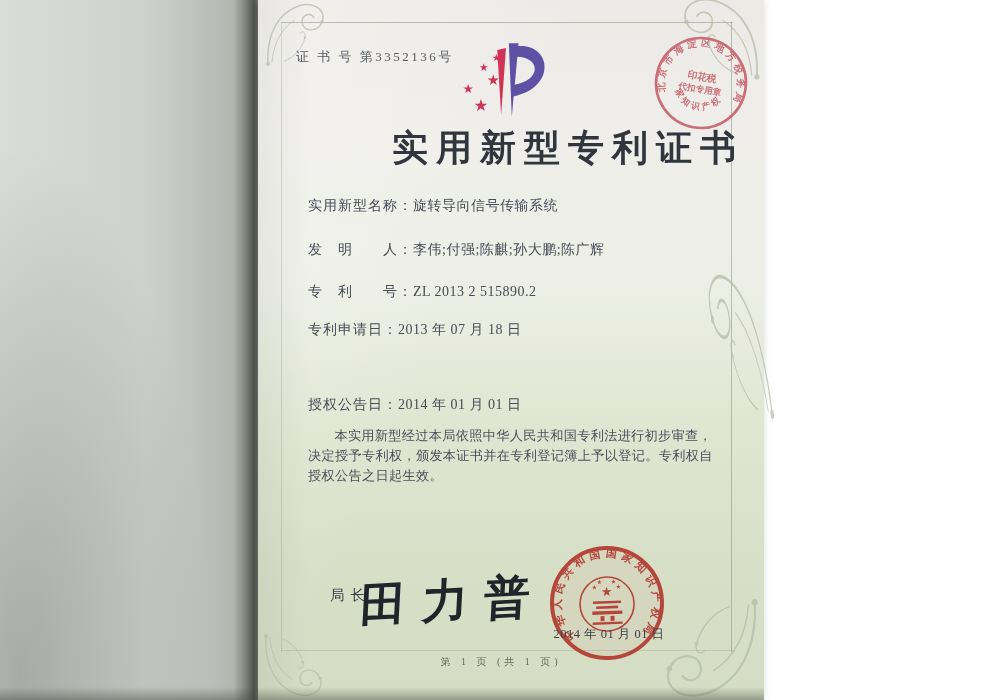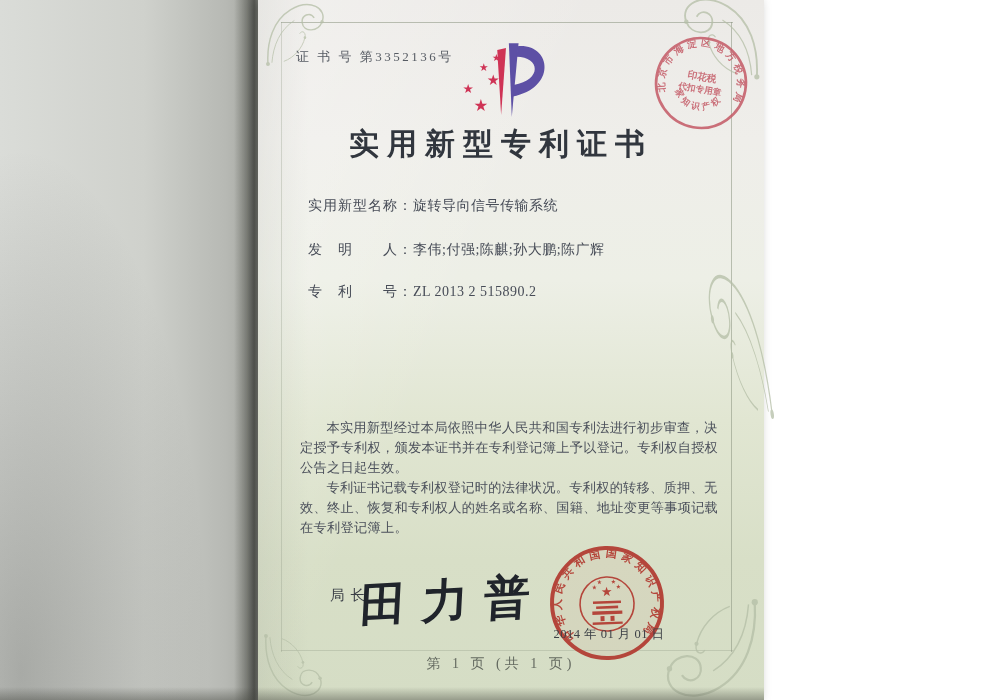--- a/index.html
+++ b/index.html
@@ -33,43 +33,43 @@
   .orn{position:absolute;color:#b4bea6;opacity:0.75;}
   .orn svg{display:block;width:100%;height:100%;}
   .orn-tl{left:6px;top:2px;width:66px;height:66px;}
   .orn-tr{left:418px;top:-4px;width:86px;height:86px;transform:scaleX(-1);}
   .orn-rm{left:452px;top:268px;width:56px;height:160px;transform:scaleX(-1) rotate(8deg);}
   .orn-br{left:398px;top:596px;width:106px;height:104px;transform:scale(-1,-1);}
   .orn-bl{left:4px;top:632px;width:66px;height:66px;transform:scaleY(-1);}
   
   .cert-no{position:absolute;left:38px;top:48px;font-size:13px;letter-spacing:2.5px;color:#565b63;}
   .logo{position:absolute;left:184px;top:36px;width:126px;height:92px;}
-  .title{position:absolute;left:0;top:124px;width:486px;text-align:center;
-         font-size:30px;font-weight:bold;letter-spacing:8px;color:#31363e;}
+  .title{position:absolute;left:0;top:124px;width:486px;text-align:right;
+         font-size:36px;font-weight:bold;letter-spacing:8px;color:#31363e;}
   
   .field-row{position:absolute;left:50px;width:430px;font-size:14px;color:#474c57;}
   .flabel{letter-spacing:1px;}
   .fvalue{letter-spacing:0.5px;}
   .fr0{top:197px}.fr1{top:241px}.fr2{top:283px}.fr3{top:321px}.fr4{top:359px}.fr5{top:396px}
   
   .body-text{position:absolute;left:42px;top:418px;width:424px;}
-  .body-text p{margin:0;text-indent:2em;font-size:13.2px;line-height:20px;color:#4b505b;letter-spacing:0.3px;}
+  .body-text p{margin:8px;text-indent:2em;font-size:13.2px;line-height:20px;color:#4b505b;letter-spacing:0.3px;}
   
   .commissioner-label{position:absolute;left:72px;top:586px;font-size:14.5px;letter-spacing:6px;color:#3c4048;}
   .signature{position:absolute;left:102px;top:570px;font-size:46px;font-weight:bold;letter-spacing:16px;
              color:#20242b;font-family:"DejaVu Sans","Liberation Sans",sans-serif;
              transform:rotate(-3deg) skewX(-6deg);}
   
   .tax-seal{position:absolute;left:394px;top:34px;width:98px;height:98px;opacity:0.85;transform:rotate(10deg);}
   .gov-seal{position:absolute;left:290px;top:544px;width:118px;height:118px;opacity:0.92;transform:rotate(-2deg);}
   .gov-date{position:absolute;left:286px;top:626px;width:130px;text-align:center;z-index:4;
             font-size:12.5px;color:#3c4046;letter-spacing:0.5px;}
   
   .footer{position:absolute;left:0;top:655px;width:486px;text-align:center;
-          font-size:14px;letter-spacing:4px;color:#646a60;}
+          font-size:10px;letter-spacing:4px;color:#646a60;}
   .hidden-defs{position:absolute;width:0;height:0;overflow:hidden;}
 </style>
 </head>
 <body>
 
 <svg class="hidden-defs" aria-hidden="true">
   <symbol id="flourish" viewBox="0 0 100 100">
     <path d="M6,94 C4,60 14,28 40,12 C70,-6 96,10 88,30 C82,46 60,46 58,32 C56,20 70,14 76,24" fill="none" stroke="currentColor" stroke-width="2.2"></path>
     <path d="M12,92 C14,66 24,42 46,28" fill="none" stroke="currentColor" stroke-width="1.4"></path>
     <path d="M30,90 C46,84 58,70 62,54 C64,46 58,42 54,48" fill="none" stroke="currentColor" stroke-width="1.4"></path>
@@ -153,24 +153,29 @@
 
     <div class="field-row fr0">
       <span class="flabel">实用新型名称：</span><span class="fvalue">旋转导向信号传输系统</span>
     </div>
     <div class="field-row fr1">
       <span class="flabel">发　明　　人：</span><span class="fvalue">李伟;付强;陈麒;孙大鹏;陈广辉</span>
     </div>
     <div class="field-row fr2">
       <span class="flabel">专　利　　号：</span><span class="fvalue">ZL 2013 2 515890.2</span>
     </div>
+    <div class="field-row fr3">
+      <span class="flabel">专利申请日：</span><span class="fvalue">2013 年 07 月 18 日</span>
+    </div>
+    <div class="field-row fr5">
+      <span class="flabel">授权公告日：</span><span class="fvalue">2014 年 01 月 01 日</span>
+    </div>
 
     <div class="body-text">
       <p>本实用新型经过本局依照中华人民共和国专利法进行初步审查，决定授予专利权，颁发本证书并在专利登记簿上予以登记。专利权自授权公告之日起生效。</p>
-      <p>专利证书记载专利权登记时的法律状况。专利权的转移、质押、无效、终止、恢复和专利权人的姓名或名称、国籍、地址变更等事项记载在专利登记簿上。</p>
     </div>
 
     <div class="commissioner-label">局长</div>
     <div class="signature">田力普</div>
 
     <svg class="gov-seal" viewBox="0 0 118 118">
       <defs>
         <path id="govRingArc" d="M 23.8,88.6 A 46,46 0 1 1 94.2,88.6"></path>
       </defs>
       <circle cx="59" cy="59" r="55" fill="rgba(178,58,48,0.05)" stroke="#b23a30" stroke-width="4"></circle>

